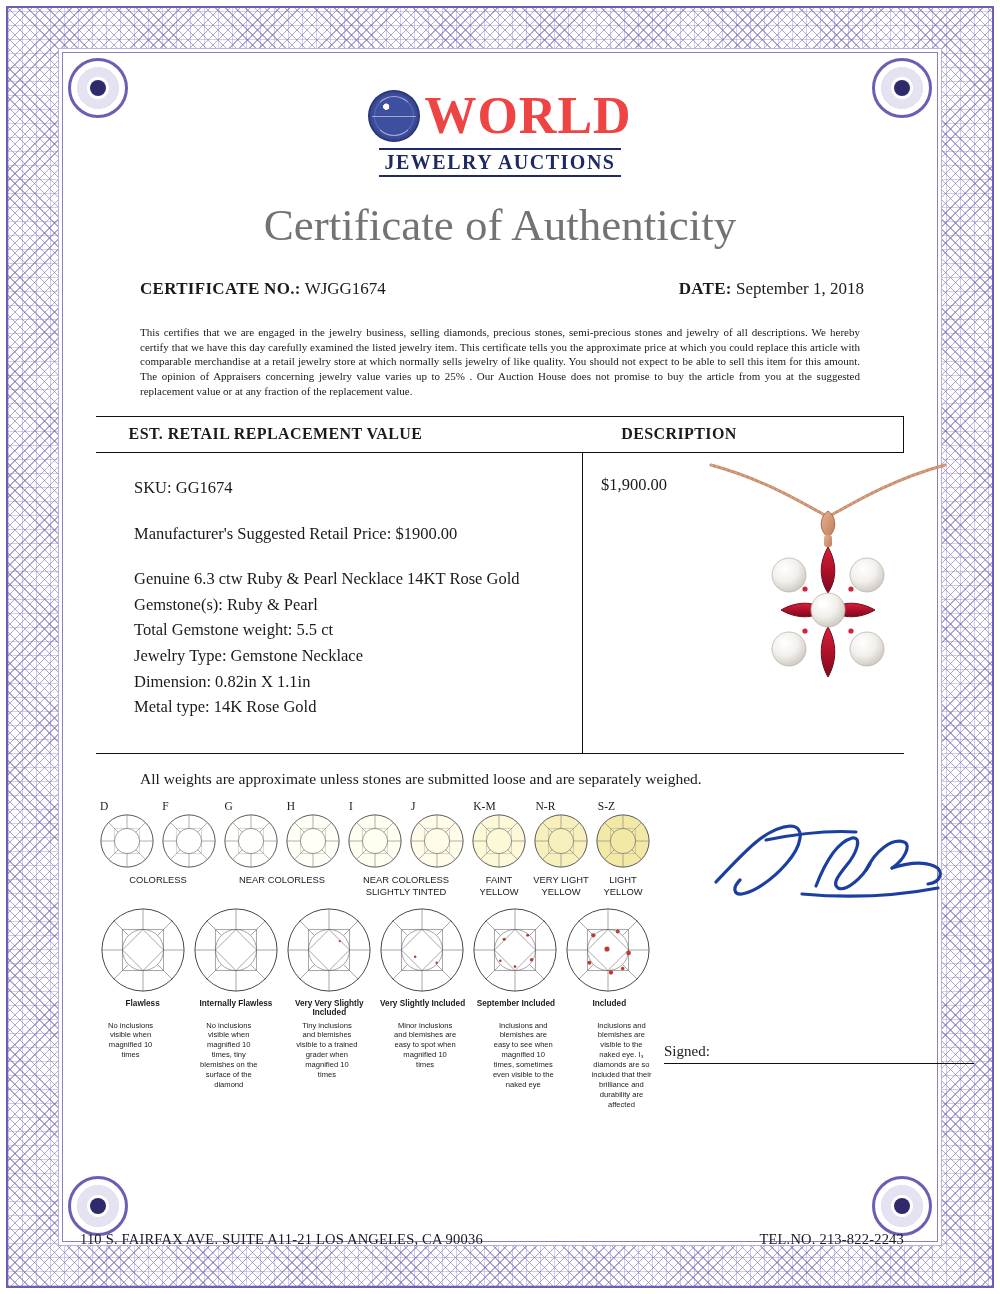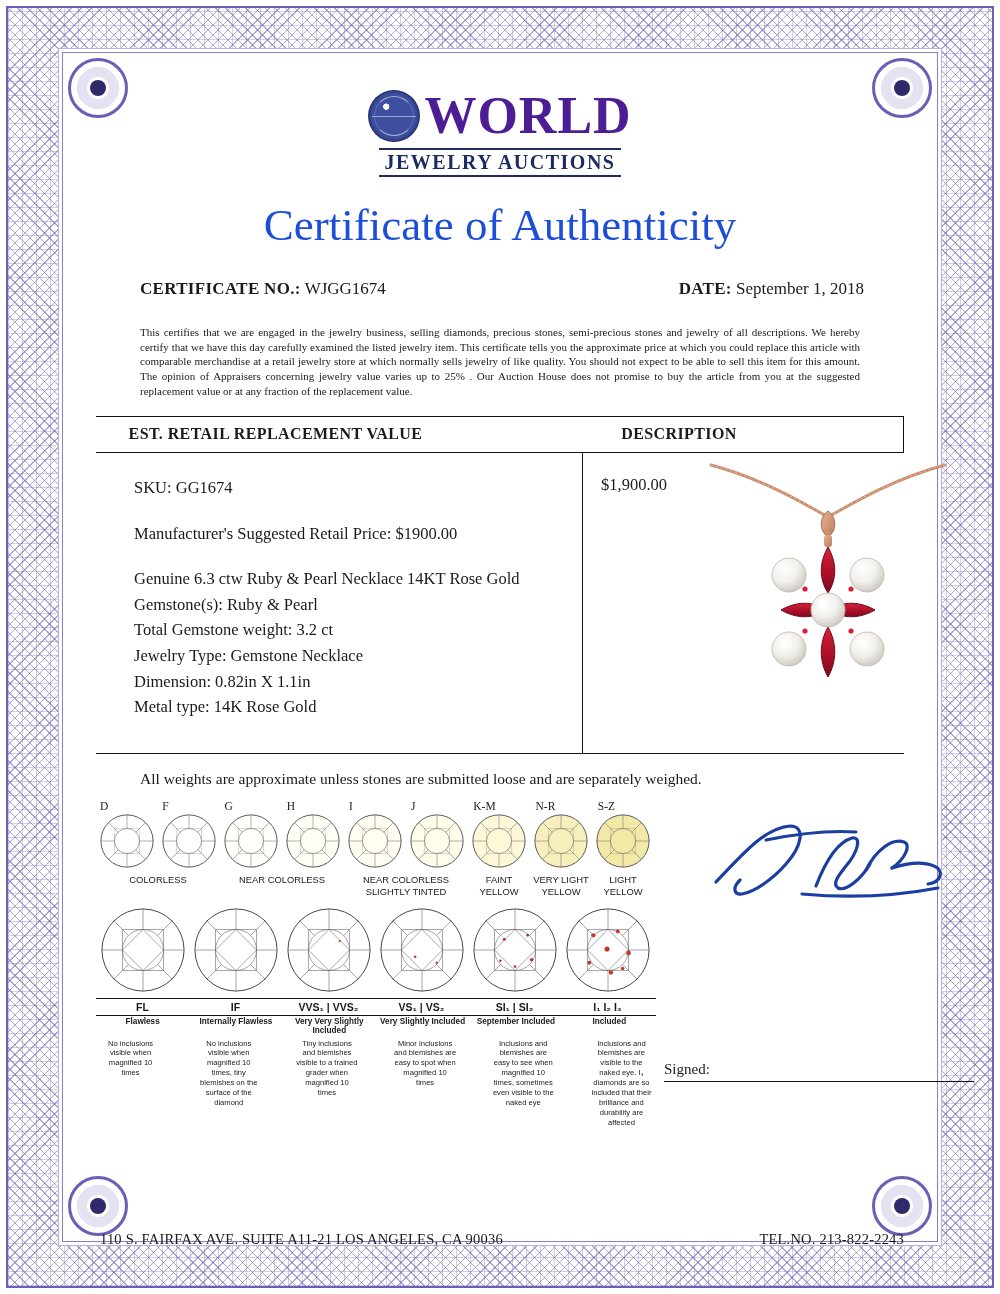--- a/index.html
+++ b/index.html
@@ -102,41 +102,41 @@
     content: "";
     position: absolute; left: 4px; right: 4px; top: 50%;
     height: 1px;
     background: rgba(255,255,255,0.5);
   }
   .logo-world {
     font-family: "Liberation Serif", serif;
     font-weight: bold;
     font-size: 52px;
     letter-spacing: 1px;
-    color: #4c1d95;
+    color: #ef4444;
     line-height: 1;
   }
   .logo-sub {
     margin-top: 2px;
     font-family: "Liberation Serif", serif;
     font-weight: bold;
     font-size: 20px;
     letter-spacing: 1.5px;
     color: #1d2a63;
     border-top: 2px solid #1d2a63;
     border-bottom: 2px solid #1d2a63;
     display: inline-block;
     padding: 1px 6px;
   }
 
   .cert-title {
     text-align: center;
     font-size: 45px;
     margin-top: 22px;
-    color: #1d4ed8;
+    color: #737373;
     font-family: "Liberation Serif", serif;
   }
 
   .meta-row {
     display: flex;
     justify-content: space-between;
     margin-top: 28px;
     padding: 0 40px 0 44px;
     font-size: 17px;
   }
@@ -285,21 +285,21 @@
     text-align: center;
     font-size: 7.6px;
     line-height: 1.3;
     font-family: "Liberation Sans", sans-serif;
     padding: 3px 3px;
   }
 
   
   .footer {
     position: absolute;
-    left: 100px; right: 96px; bottom: 46px;
+    left: 80px; right: 96px; bottom: 46px;
     display: flex;
     justify-content: space-between;
     font-size: 14.5px;
     font-variant: small-caps;
     letter-spacing: .2px;
   }
 </style>
 </head>
 <body>
 
@@ -342,21 +342,21 @@
       <div class="thead">
         <div class="th right">EST. RETAIL REPLACEMENT VALUE</div>
         <div class="th left">DESCRIPTION</div>
       </div>
       <div class="tbody">
         <div class="td left">
           <div class="sku">SKU: GG1674</div>
           <div class="msrp">Manufacturer's Suggested Retail Price: $1900.00</div>
           <div>Genuine 6.3 ctw Ruby &amp; Pearl Necklace 14KT Rose Gold</div>
           <div>Gemstone(s): Ruby &amp; Pearl</div>
-          <div>Total Gemstone weight: 3.2 ct</div>
+          <div>Total Gemstone weight: 5.5 ct</div>
           <div>Jewelry Type: Gemstone Necklace</div>
           <div>Dimension: 0.82in X 1.1in</div>
           <div>Metal type: 14K Rose Gold</div>
         </div>
         <div class="td right">
           <div class="price">$1,900.00</div>
 
           <div class="jewel">
             <svg class="chain" viewBox="0 0 250 60">
               <path d="M8 4 C 60 18, 100 42, 125 56 C 150 42, 190 18, 242 4" fill="none" stroke="#c98f6e" stroke-width="3" stroke-linecap="round"></path>
@@ -613,28 +613,20 @@
                   <circle cx="66" cy="48" r="2.4"></circle>
                   <circle cx="48" cy="68" r="2.2"></circle>
                   <circle cx="26" cy="58" r="2"></circle>
                   <circle cx="44" cy="44" r="2.6"></circle>
                   <circle cx="60" cy="64" r="1.8"></circle>
                 </g>
               </svg>
           </div>
         </div>
 
-        <div class="clarity-head">
-          <div style="width:93px">FL</div>
-          <div style="width:93px">IF</div>
-          <div style="width:93px">VVS₁ | VVS₂</div>
-          <div style="width:93px">VS₁ | VS₂</div>
-          <div style="width:93px">SI₁ | SI₂</div>
-          <div style="width:93px">I₁ I₂ I₃</div>
-        </div>
 
         <div class="clarity-sub">
           <div style="width:93px">Flawless</div>
           <div style="width:93px">Internally Flawless</div>
           <div style="width:93px">Very Very Slightly Included</div>
           <div style="width:93px">Very Slightly Included</div>
           <div style="width:93px">September Included</div>
           <div style="width:93px">Included</div>
         </div>
 

